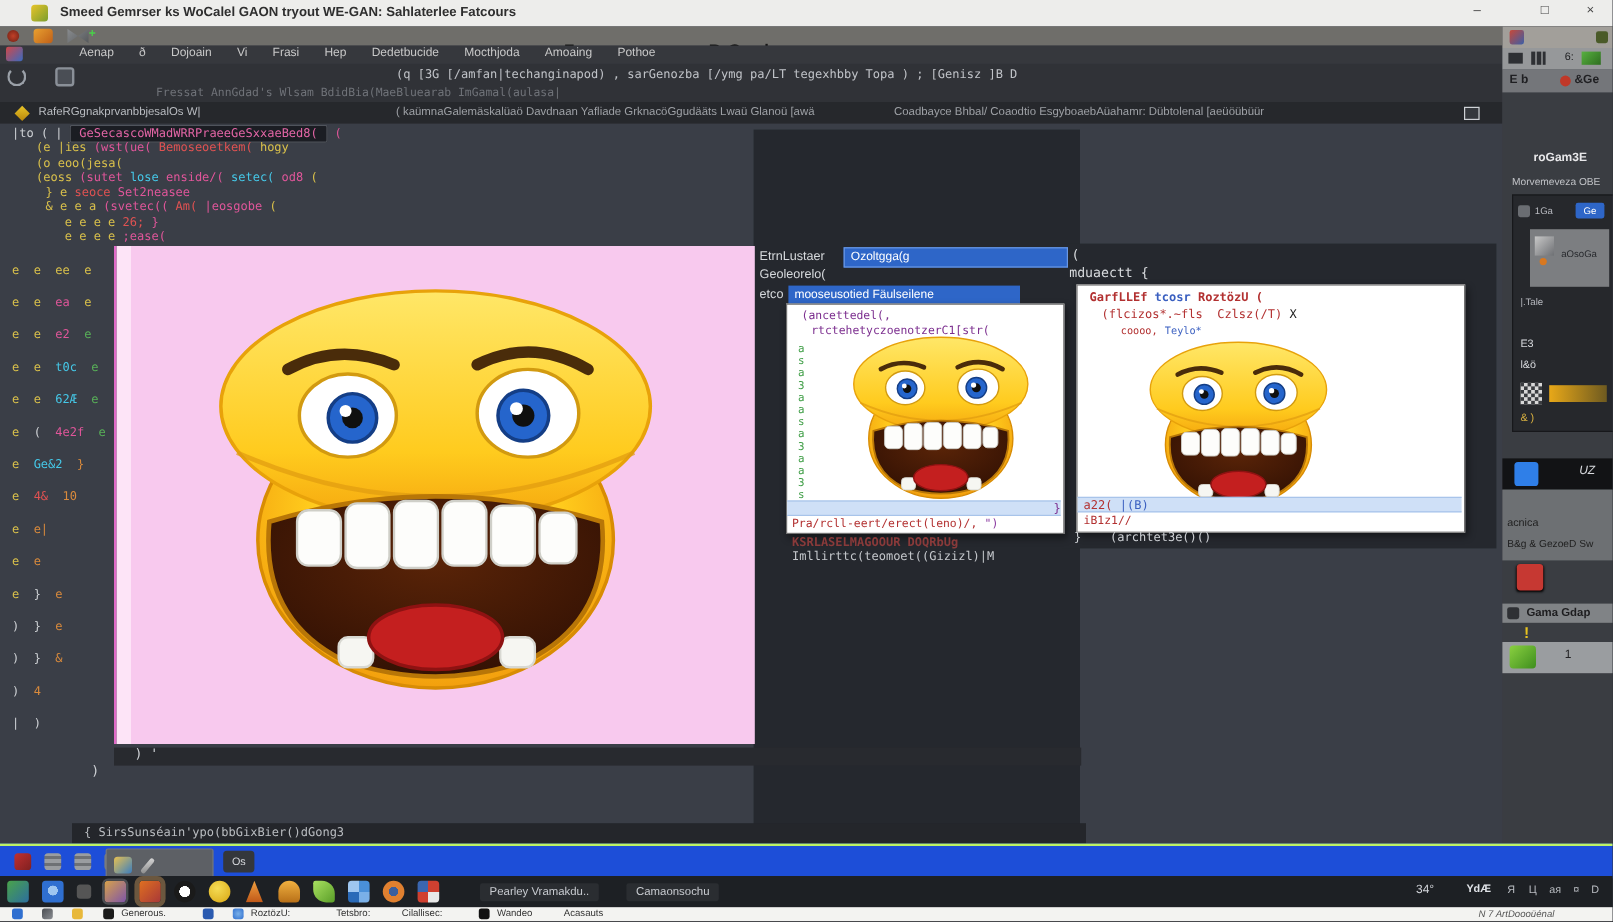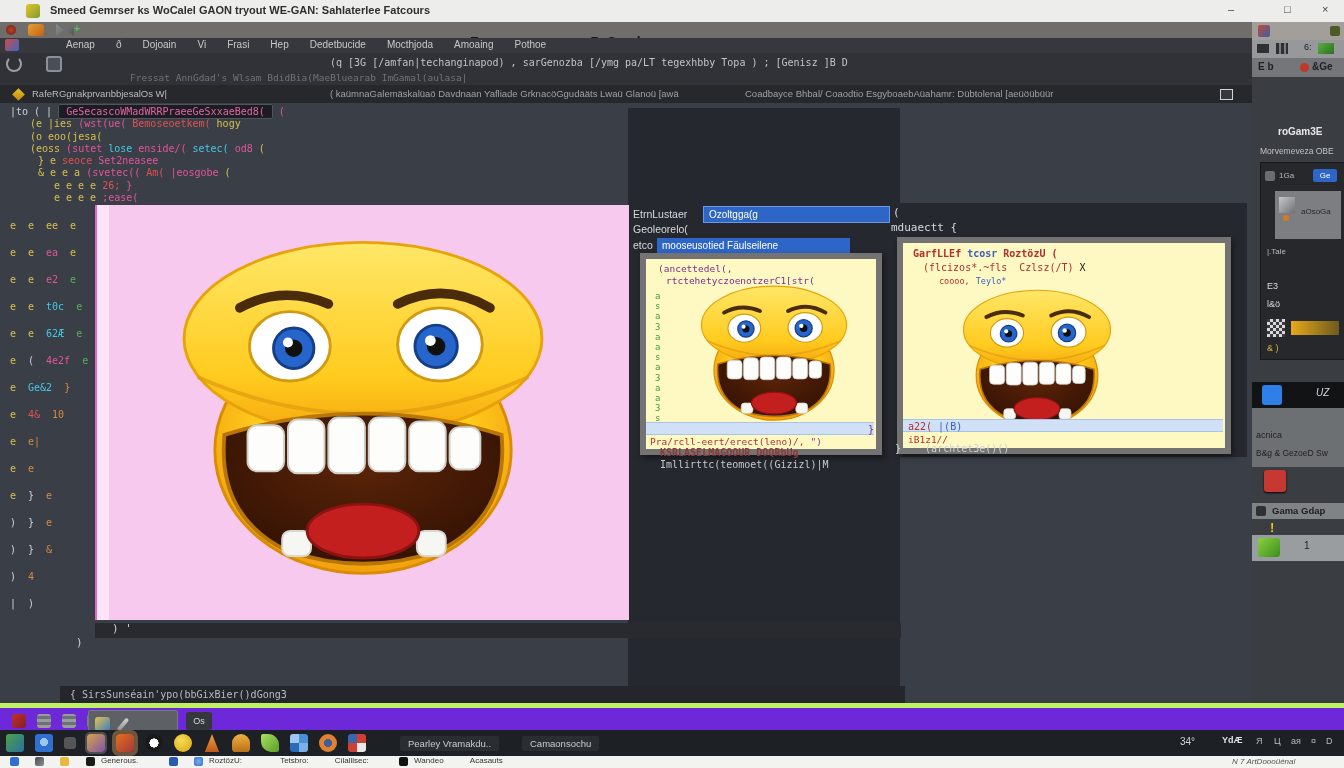--- a/index.html
+++ b/index.html
@@ -19,21 +19,21 @@
   .gl{height:27px;line-height:27px;white-space:nowrap;}
   .gl .tk{margin-right:12px;}
   
   .titlebar{left:0;top:0;width:1344px;height:22px;background:#ededeb;color:#333;}
   .bar2{left:0;top:22px;width:1252px;height:16px;background:#6f6e6a;}
   .menubar{left:0;top:38px;width:1252px;height:15px;background:#36383d;color:#c8c8c8;}
   .toolbar{left:0;top:53px;width:1252px;height:32px;background:#303237;}
   .breadcrumb{left:0;top:85px;width:1252px;height:18px;background:#26282c;}
   .menu-item{font-size:10px;padding:1px 2px;cursor:default;}
   
-  .whitepanel{background:#fef9c3;border:6px solid #737373;box-shadow:2px 3px 6px rgba(0,0,0,.45);}
+  .whitepanel{background:#ffffff;border:1px solid #737373;box-shadow:2px 3px 6px rgba(0,0,0,.45);}
   .hlrow{background:#cfe0f7;border-top:1px solid #a8c4ea;border-bottom:1px solid #a8c4ea;}
   .bluebar{background:#2e66c8;color:#fff;}
   
   .ticon{display:inline-block;width:18px;height:18px;border-radius:3px;margin:4px 5px 0 6px;vertical-align:top;}
   .i-photos{background:linear-gradient(135deg,#4aa34a,#2c6e9e);}
   .i-camera{background:radial-gradient(circle at 50% 45%,#9ec6f0 30%,#2f6fd0 32%);}
   .i-widget{background:#555;width:12px;height:12px;margin-top:7px;}
   .i-gallery{background:linear-gradient(135deg,#d8a24a,#7e55a8);outline:2px solid #4a4d52;}
   .i-image-editor{background:linear-gradient(135deg,#e07020,#a83838);outline:4px solid #6b573f;}
   .i-chrome{background:radial-gradient(circle at 50% 50%,#fff 35%,#1a1a1a 37%);border-radius:50%;}
@@ -193,21 +193,21 @@
   <div class="abs" style="left:95px;top:623px;width:806px;height:15px;background:#282a2f;"></div>
   <span class="abs code" style="left:112px;top:622px;color:#cfd2d6;font-size:11px;">)  '</span>
   <span class="abs code" style="left:76px;top:636px;color:#cfd2d6;font-size:11px;">)</span>
 
   <span class="abs" style="left:633px;top:208px;font-size:10.5px;color:#d7dadd;">EtrnLustaer</span>
   <div class="abs bluebar" style="left:703px;top:206px;width:180px;height:15px;border:1px solid #6a98e4;font-size:10px;line-height:15px;padding-left:5px;">Ozoltgga(g</div>
   <span class="abs" style="left:633px;top:223px;font-size:10.5px;color:#d7dadd;">Geoleorelo(</span>
   <span class="abs" style="left:633px;top:239px;font-size:10.5px;color:#d7dadd;">etco</span>
   <div class="abs bluebar" style="left:657px;top:238px;width:188px;height:15px;font-size:10px;line-height:15px;padding-left:5px;">mooseusotied Fäulseilene</div>
 
-  <div class="abs whitepanel" style="left:640px;top:253px;width:230px;height:190px;text-align:right;">
+  <div class="abs whitepanel" style="left:655px;top:253px;width:230px;height:190px;text-align:right;">
     <span class="abs code" style="left:12px;top:4px;color:#7b2d8e;font-size:9.5px;">(ancettedel(,</span>
     <span class="abs code" style="left:20px;top:16px;color:#7b2d8e;font-size:9.5px;">rtctehetyczoenotzerC1[str(</span>
     <div class="abs code" style="left:9px;top:32px;color:#3f9e46;font-size:9px;line-height:10.2px;white-space:pre;">a
 s
 a
 3
 a
 a
 s
 a
@@ -292,21 +292,21 @@
     <div class="abs" style="left:0;top:513px;width:92px;height:26px;background:#9a9da0;">
       <span class="abs" style="left:6px;top:3px;width:22px;height:19px;background:linear-gradient(135deg,#8ad040,#3e8e1e);border-radius:3px;"></span>
       <span class="abs" style="left:52px;top:5px;font-size:10px;color:#232325;">1</span>
     </div>
   </div>
 
   <div class="abs" style="left:60px;top:686px;width:845px;height:17px;background:#24262b;">
     <span class="abs code" style="left:10px;top:3px;color:#b9bcc0;">{ SirsSunséain'ypo(bbGixBier()dGong3</span>
   </div>
 
-  <div class="abs" style="left:0;top:703px;width:1344px;height:27px;background:#6d28d9;border-top:5px solid #bef264;">
+  <div class="abs" style="left:0;top:703px;width:1344px;height:27px;background:#1d4ed8;border-top:2px solid #bef264;">
     <span class="abs" style="left:6px;top:0;"><span class="ticon i-red-tool"></span><span class="ticon i-stamp"></span><span class="ticon i-stamp2"></span><span class="ticon i-b-tool"></span></span>
     <div class="abs" style="left:88px;top:2px;width:88px;height:24px;background:#5d6065;border:1px solid #75787c;border-radius:2px;">
       <span><span class="ticon i-gallery-tool"></span><span class="ticon i-pencil"></span></span>
     </div>
     <span class="abs" style="left:186px;top:4px;width:26px;height:18px;background:#34373c;border-radius:3px;color:#d8dade;font-size:9px;text-align:center;line-height:18px;">Os</span>
   </div>
 
   <div class="abs" style="left:0;top:730px;width:1344px;height:26px;background:#1d2024;">
     <span class="abs" style="left:0;top:0;"><span class="ticon i-photos"></span><span class="ticon i-camera"></span><span class="ticon i-widget"></span><span class="ticon i-gallery"></span><span class="ticon i-image-editor"></span><span class="ticon i-chrome"></span><span class="ticon i-emoji"></span><span class="ticon i-cone"></span><span class="ticon i-figure"></span><span class="ticon i-leaf"></span><span class="ticon i-mosaic"></span><span class="ticon i-firefox"></span><span class="ticon i-grid"></span></span>
     <span class="abs" style="left:400px;top:6px;font-size:9.5px;color:#c8cbd0;background:#2a2d31;padding:2px 8px;border-radius:2px;">Pearley Vramakdu..</span>

